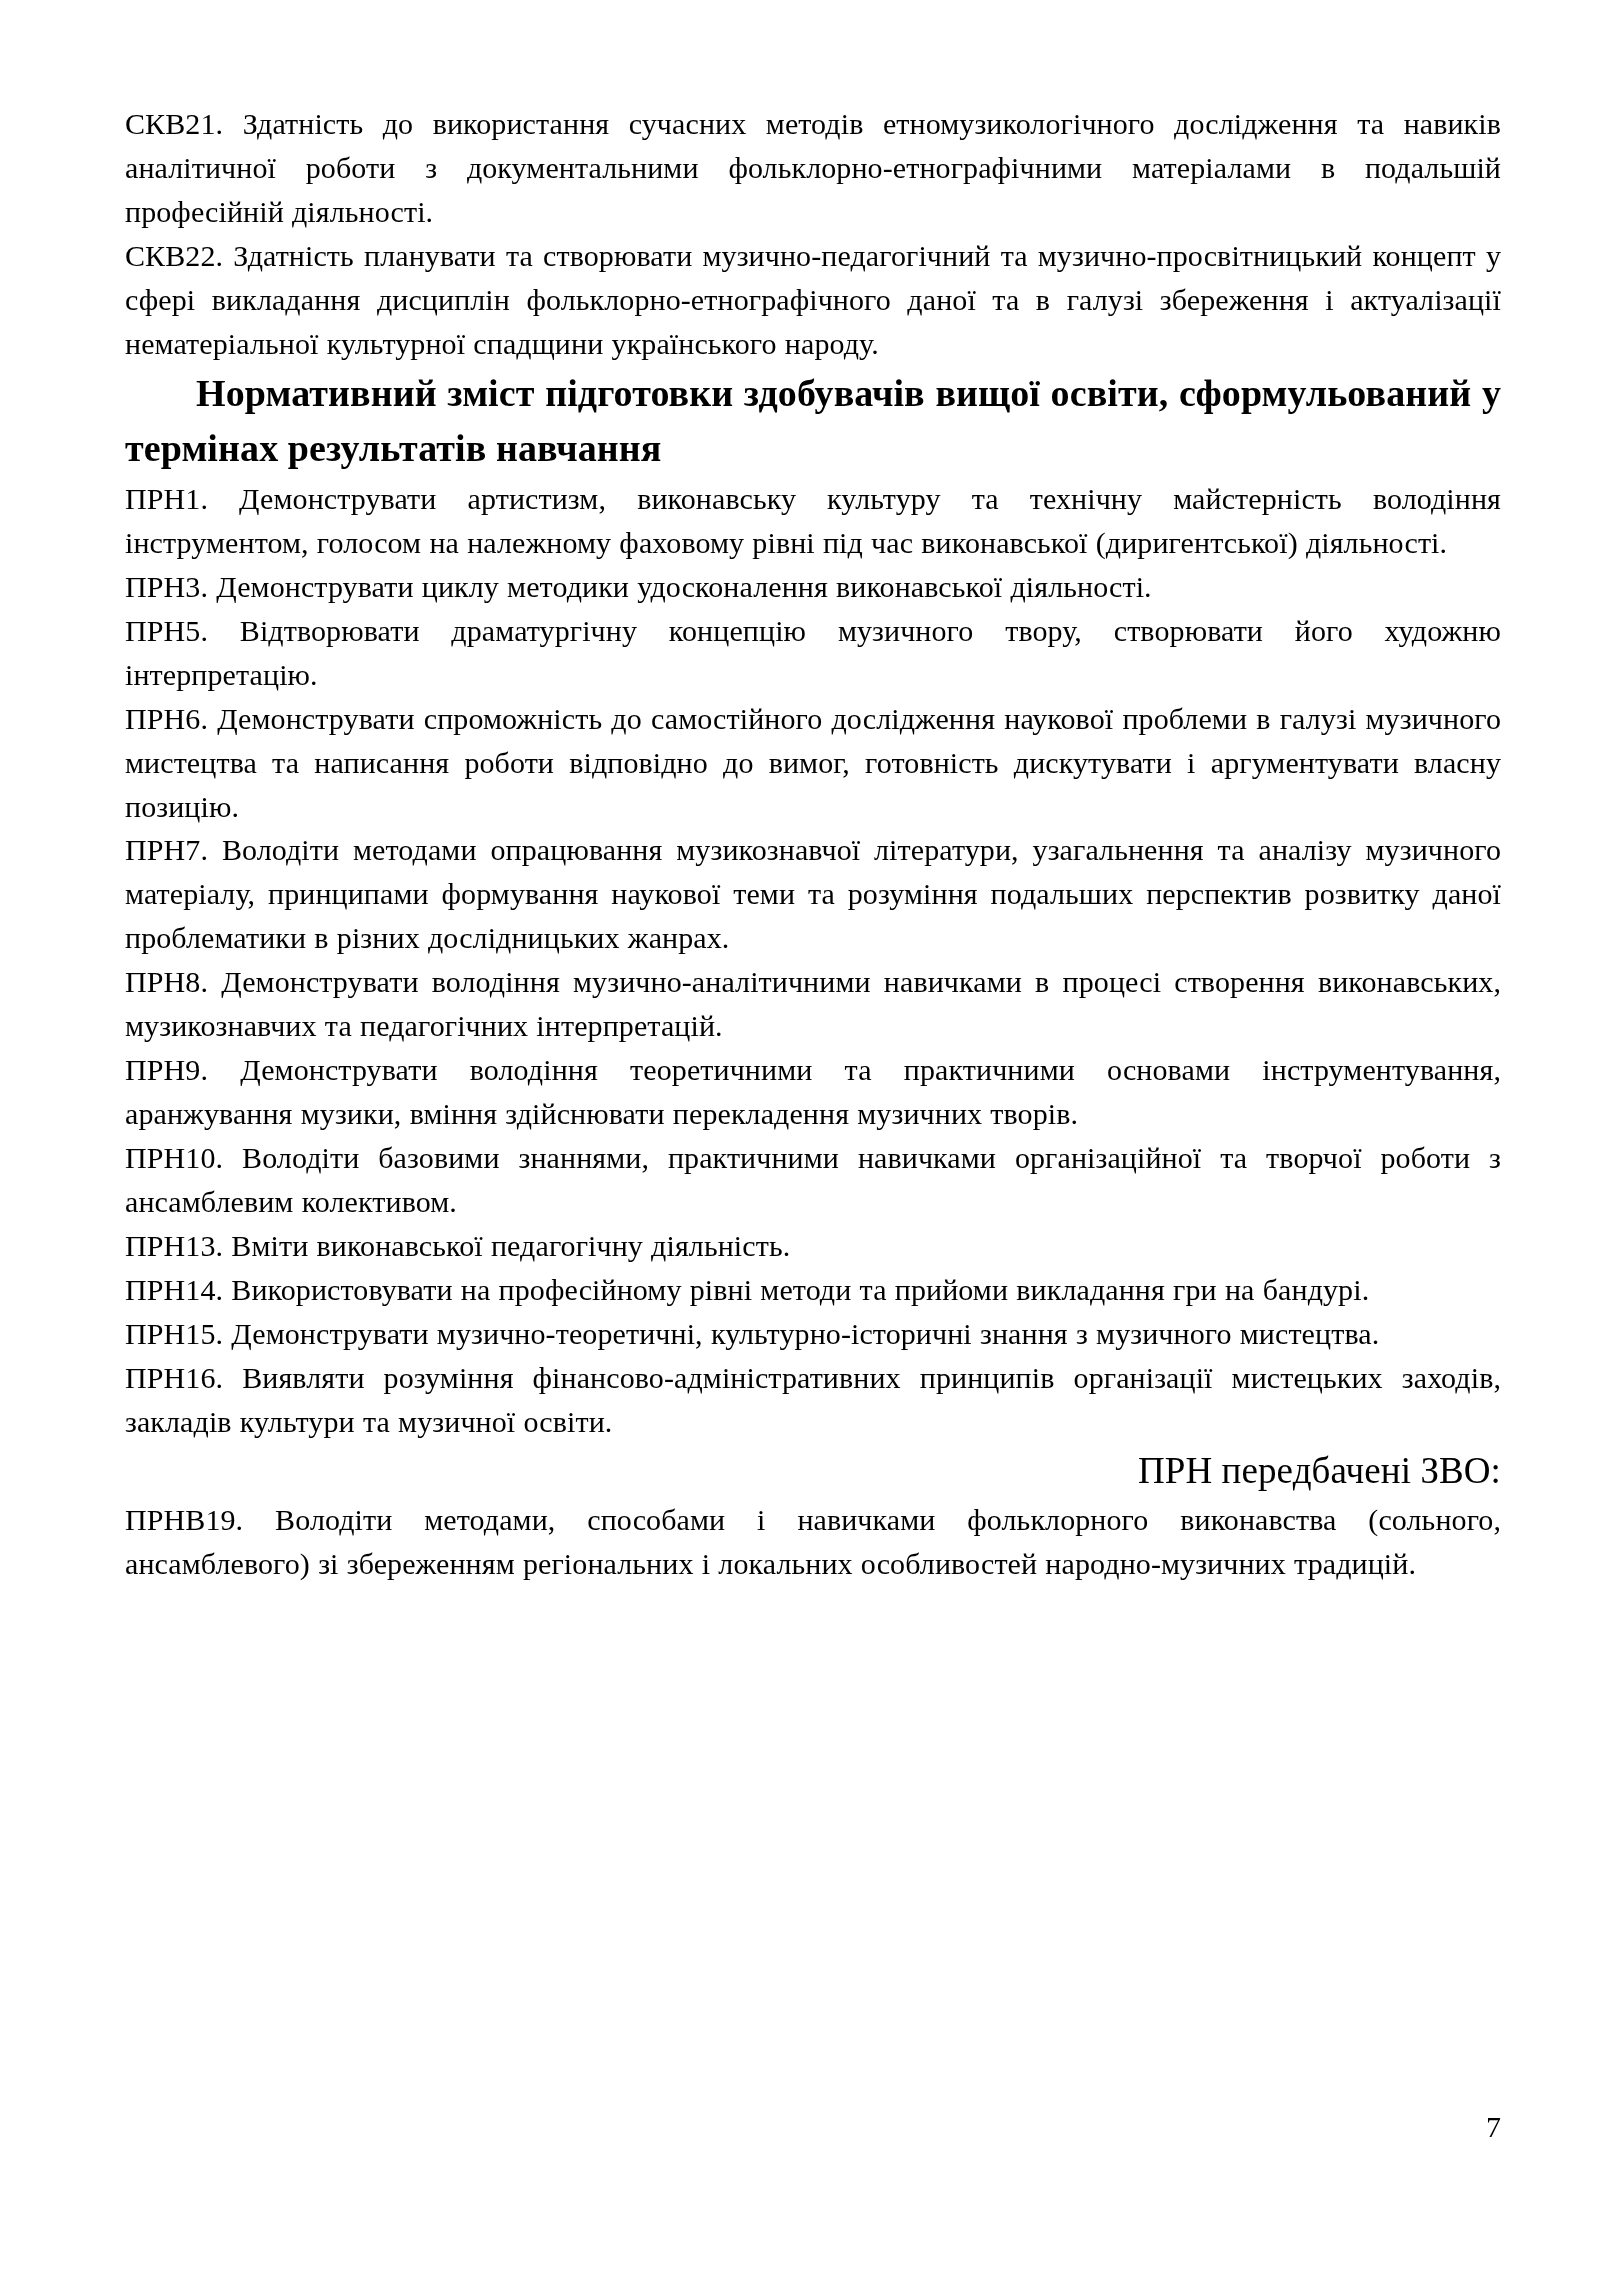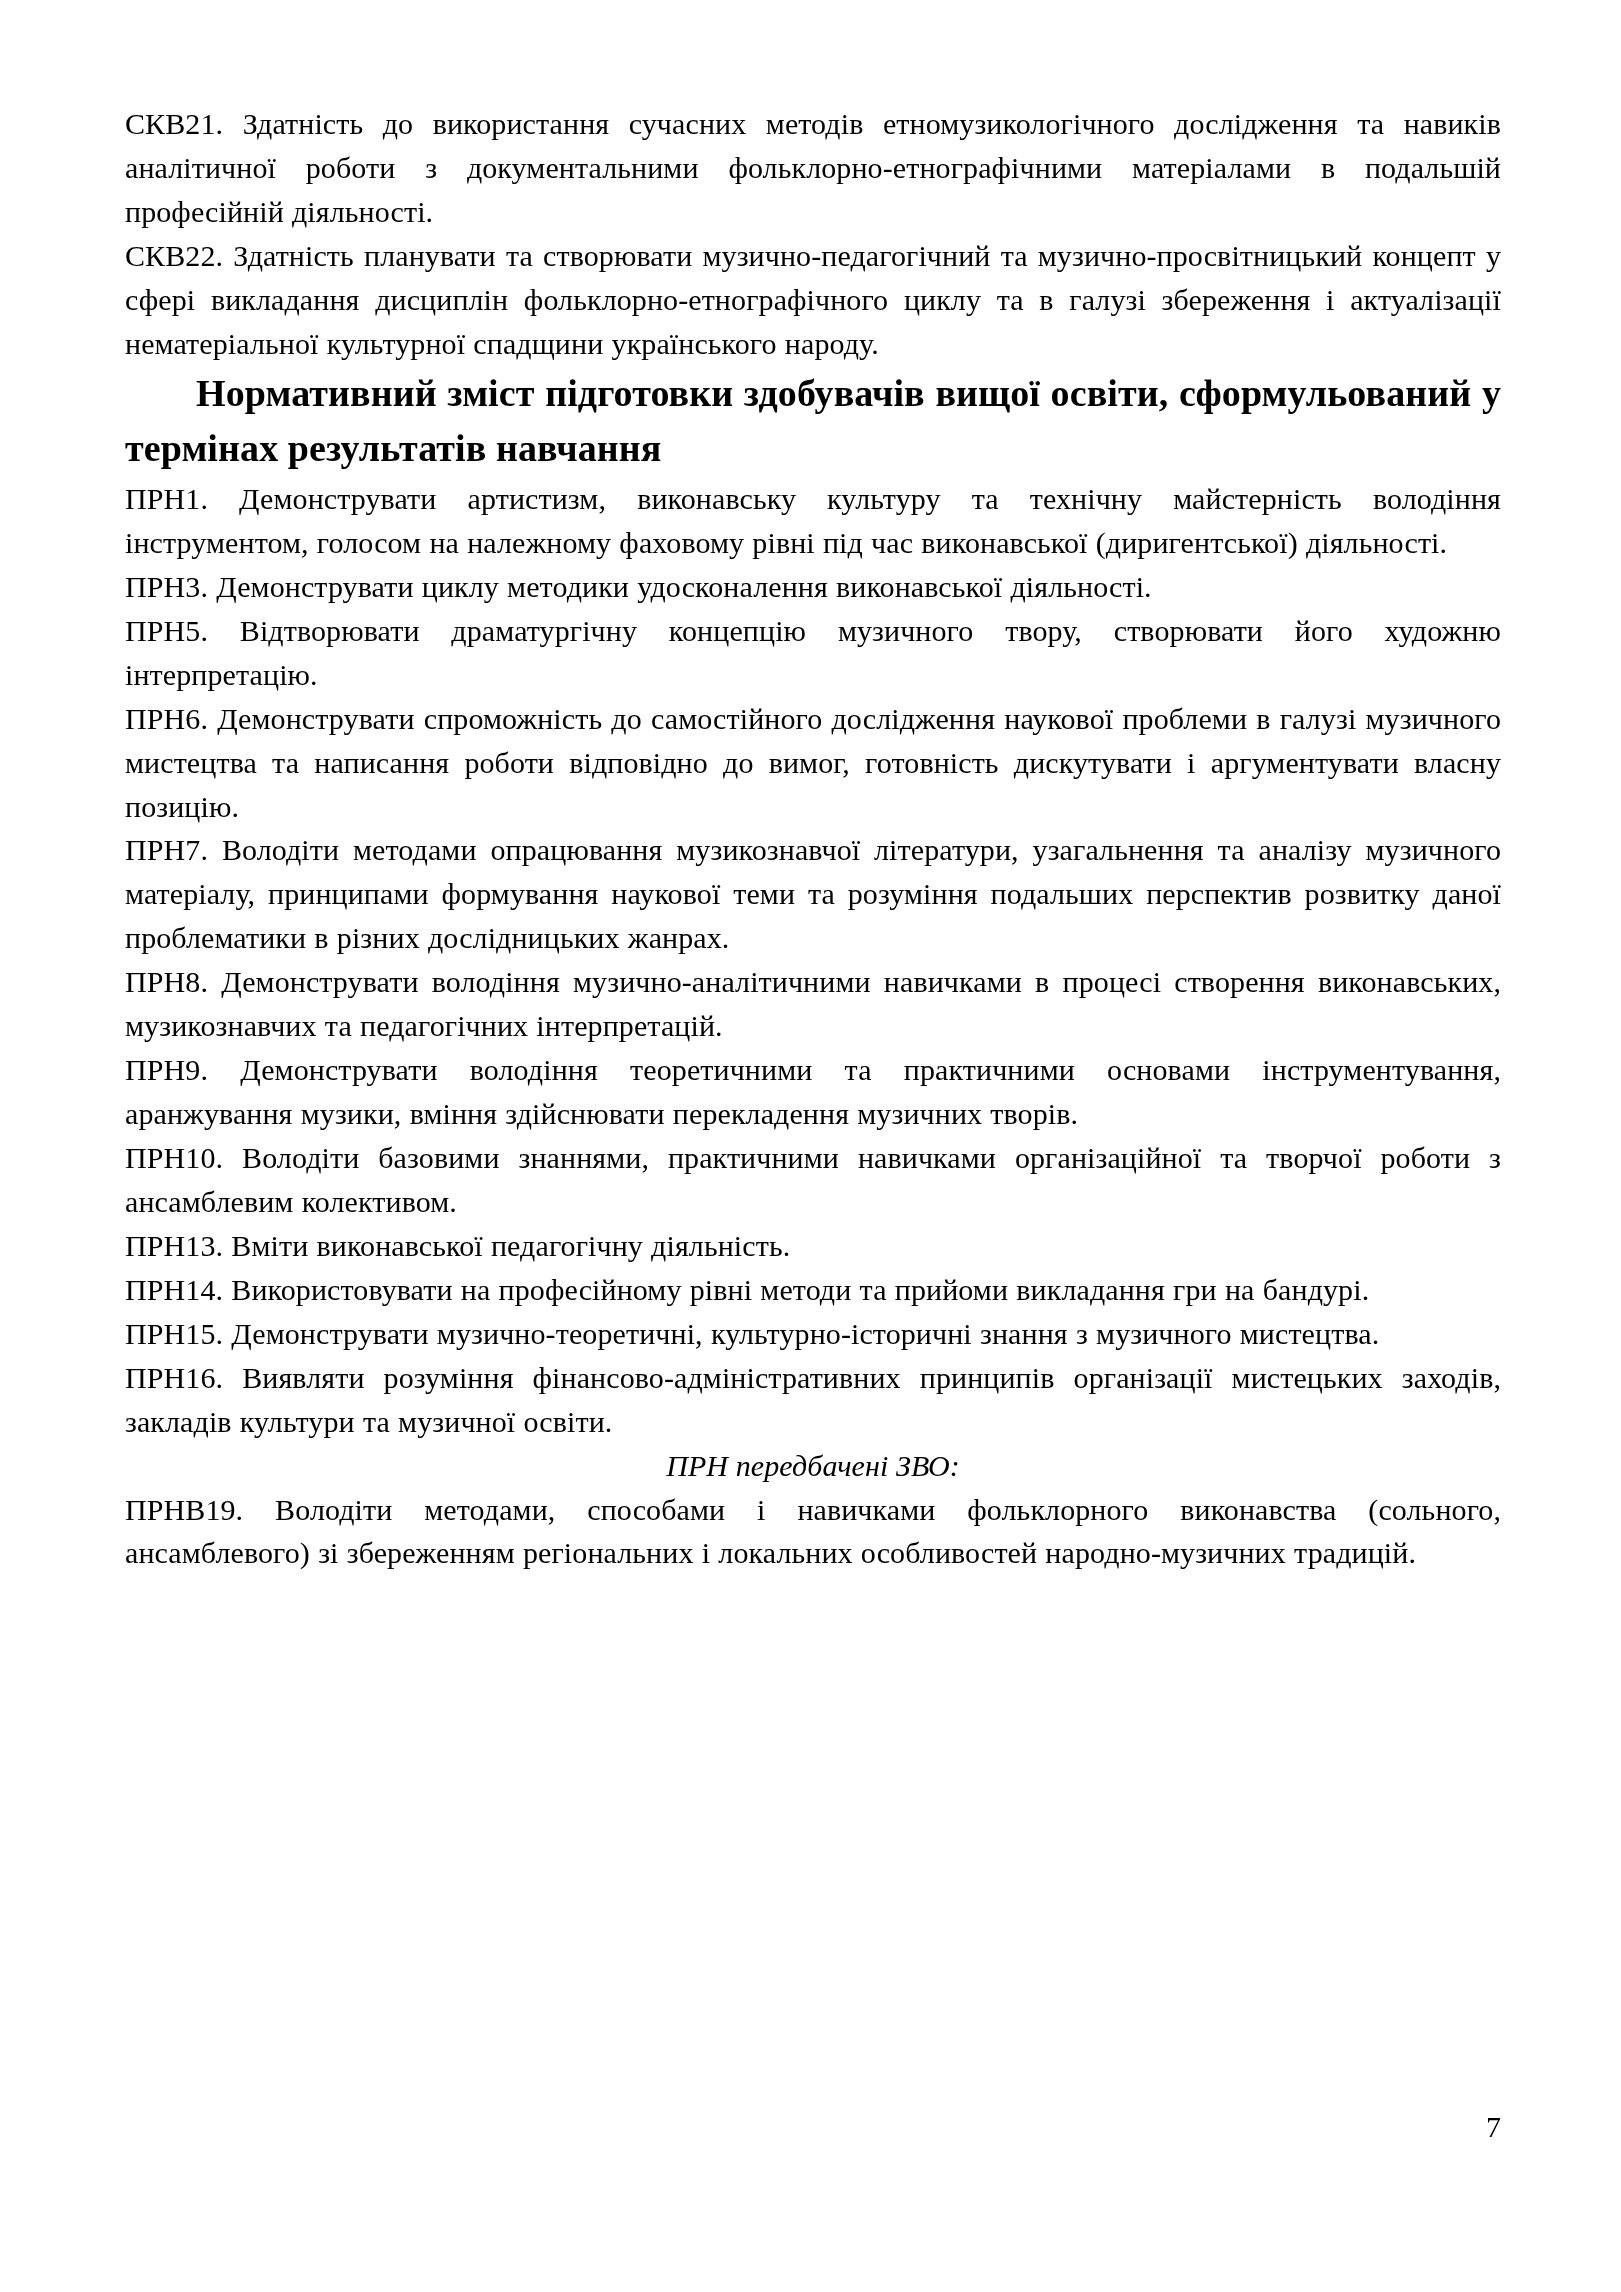--- a/index.html
+++ b/index.html
@@ -50,45 +50,44 @@
     line-height: 1.465;
     font-weight: bold;
     text-align: justify;
     text-indent: 71px;
     text-align-last: left;
     letter-spacing: 0.1px;
   }
   p.italic-note {
     margin: 0;
     padding: 0;
-    font-size: 30px;
+    font-size: 37px;
     line-height: 1.465;
-    font-style: italic;
-    text-align: center;
+    text-align: right;
     letter-spacing: 0.1px;
   }
   .page-number {
     position: absolute;
     right: 120px;
     top: 2112px;
     font-size: 30px;
     line-height: 1;
     text-align: right;
   }
 </style>
 </head>
 <body>
 
 <div class="page">
 
   <div class="content">
 
     <p class="para last-line-left">СКВ21. Здатність до використання сучасних методів етномузикологічного дослідження та навиків аналітичної роботи з документальними фольклорно-етнографічними матеріалами в подальшій професійній діяльності.</p>
 
-    <p class="para last-line-left">СКВ22. Здатність планувати та створювати музично-педагогічний та музично-просвітницький концепт у сфері викладання дисциплін фольклорно-етнографічного циклу та в галузі збереження і актуалізації нематеріальної культурної спадщини українського народу.</p>
+    <p class="para last-line-left">СКВ22. Здатність планувати та створювати музично-педагогічний та музично-просвітницький концепт у сфері викладання дисциплін фольклорно-етнографічного даної та в галузі збереження і актуалізації нематеріальної культурної спадщини українського народу.</p>
 
     <p class="heading">Нормативний зміст підготовки здобувачів вищої освіти, сформульований у термінах результатів навчання</p>
 
     <p class="para last-line-left">ПРН1. Демонструвати артистизм, виконавську культуру та технічну майстерність володіння інструментом, голосом на належному фаховому рівні під час виконавської (диригентської) діяльності.</p>
 
 
     <p class="para last-line-left">ПРН3. Демонструвати циклу методики удосконалення виконавської діяльності.</p>
 
     <p class="para last-line-left">ПРН5. Відтворювати драматургічну концепцію музичного твору, створювати його художню інтерпретацію.</p>
 

